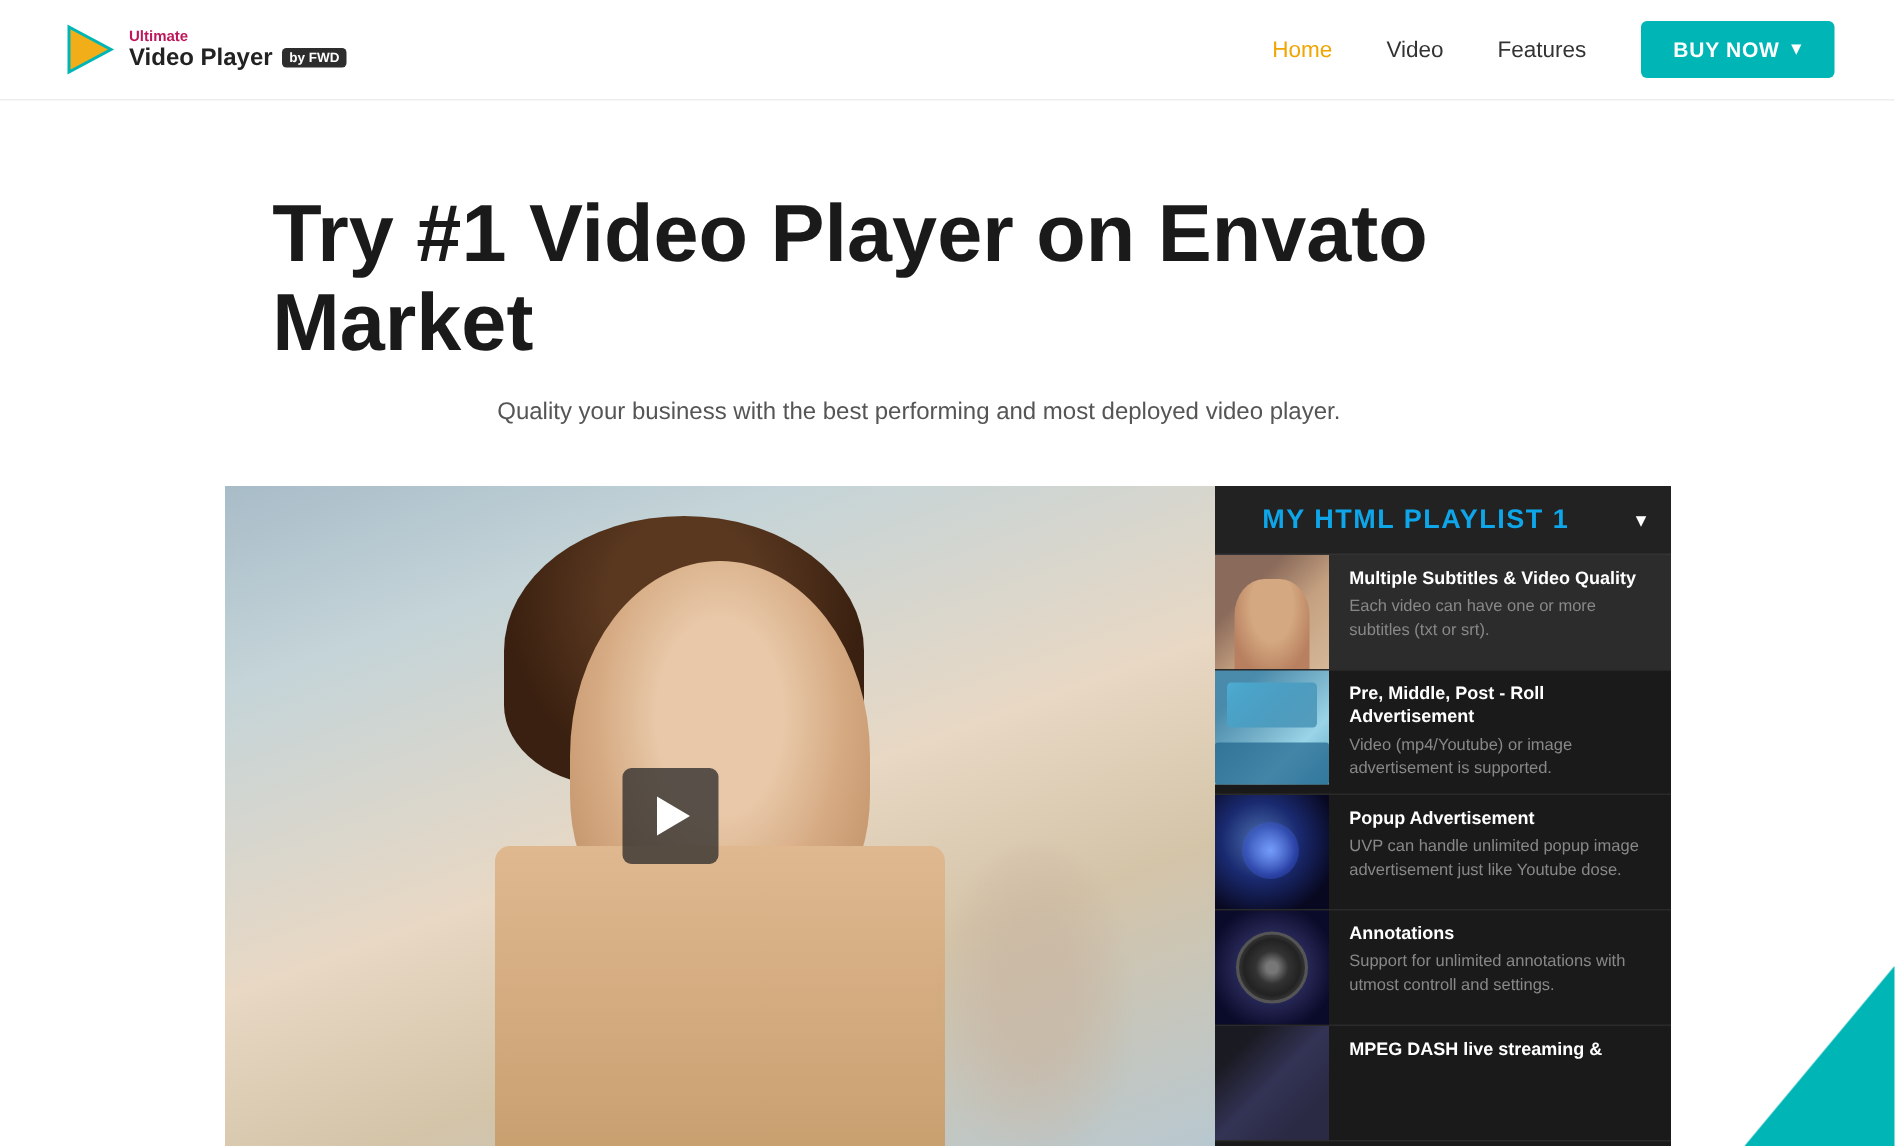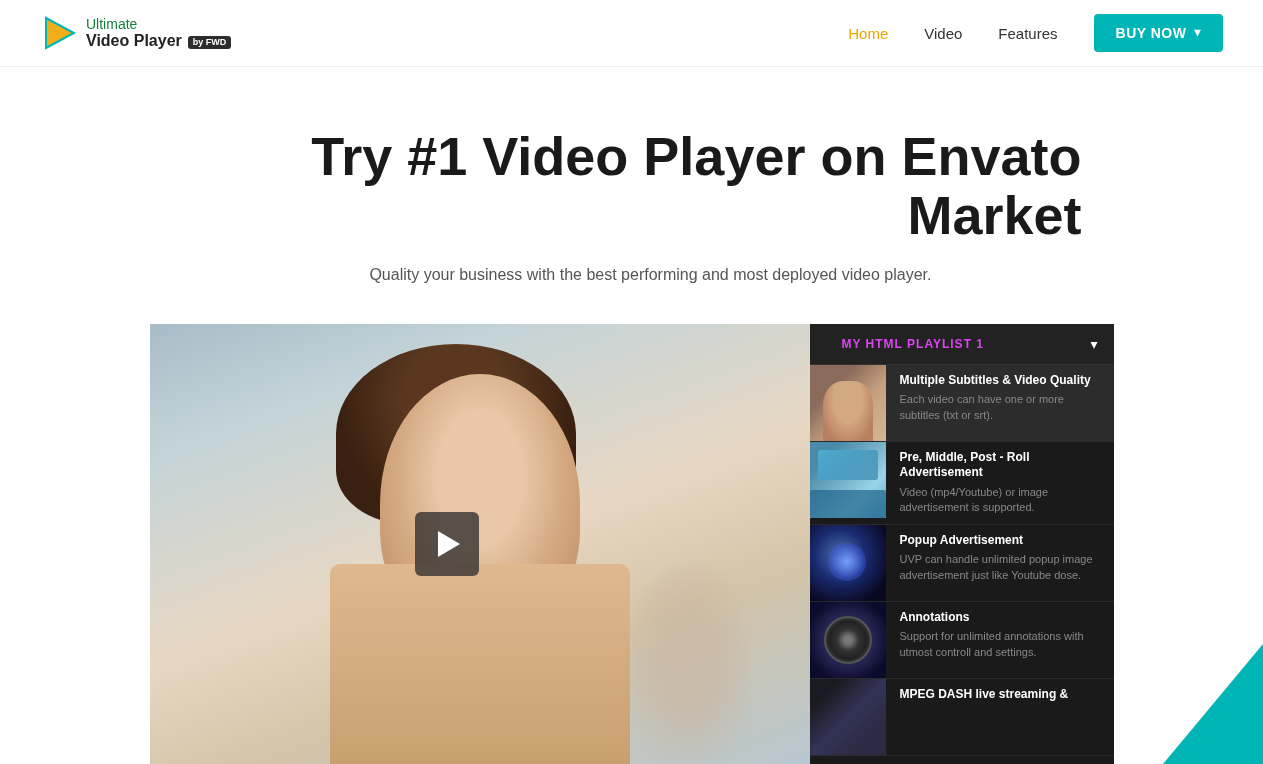--- a/index.html
+++ b/index.html
@@ -21,21 +21,21 @@
     }
     .logo-icon {
       width: 38px;
       height: 38px;
     }
     .logo-text {
       display: flex;
       flex-direction: column;
       line-height: 1.1;
     }
-    .logo-text .ultimate { font-size: 14px; font-weight: normal; color: #15803d; }
+    .logo-text .ultimate { font-size: 10px; font-weight: bold; color: #be185d; }
     .logo-text .video-player { font-size: 16px; font-weight: bold; color: #222; }
     .logo-badge {
       background: #2d2d2d;
       color: #fff;
       font-size: 9px;
       font-weight: bold;
       padding: 2px 5px;
       border-radius: 3px;
       margin-left: 2px;
     }
@@ -61,21 +61,21 @@
       font-weight: bold;
       cursor: pointer;
       display: flex;
       gap: 8px;
       letter-spacing: 0.5px;
     }
     .buy-btn .chevron { font-size: 12px; }
 
     
     .hero {
-      text-align: right;
+      text-align: left;
       padding: 60px 20px 40px;
     }
     .hero h1 {
       font-size: 54px;
       font-weight: 900;
       color: #1a1a1a;
       line-height: 1.1;
       max-width: 900px;
       margin: 0 auto 20px;
     }
@@ -177,22 +177,22 @@
     }
     .playlist-header {
       display: flex;
       align-items: center;
       justify-content: space-between;
       padding: 12px 16px;
       background: #222;
       border-bottom: 1px solid #333;
     }
     .playlist-header-title {
-      color: #d946ef;
-      font-size: 12px;
+      color: #0ea5e9;
+      font-size: 18px;
       font-weight: bold;
       letter-spacing: 1px;
       padding-left: 16px;
     }
     .playlist-header-arrow {
       color: #fff;
       font-size: 14px;
     }
     .playlist-items {
       flex: 1;
@@ -291,21 +291,21 @@
 
 <header class="header">
   <div class="logo">
 
     <svg class="logo-icon" viewBox="0 0 38 38">
       <polygon points="6,4 34,19 6,34" fill="#f0a500" opacity="0.9"></polygon>
       <polygon points="6,4 34,19 6,34" fill="none" stroke="#00b5b5" stroke-width="2"></polygon>
     </svg>
     <div class="logo-text">
       <span class="ultimate">Ultimate</span>
-      <div style="display:flex;align-items:flex-end;gap:4px;">
+      <div style="display:flex;align-items:center;gap:4px;">
         <span class="video-player">Video Player</span>
         <span class="logo-badge">by FWD</span>
       </div>
     </div>
   </div>
 
   <nav class="nav">
     <a href="#" class="active">Home</a>
     <a href="#">Video</a>
     <a href="#">Features</a>

